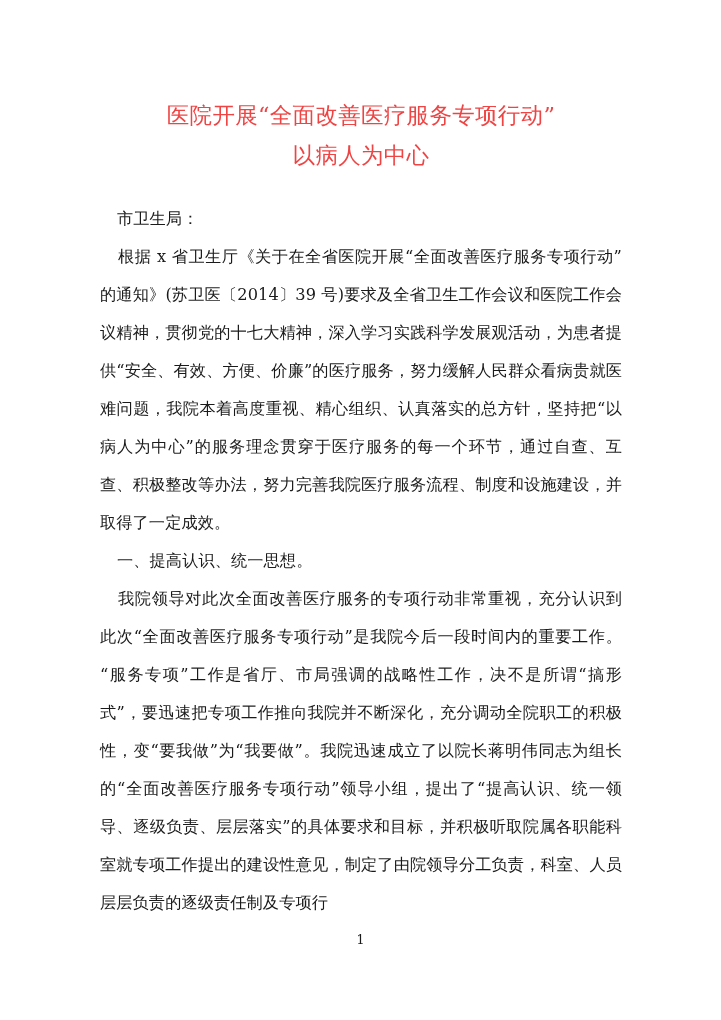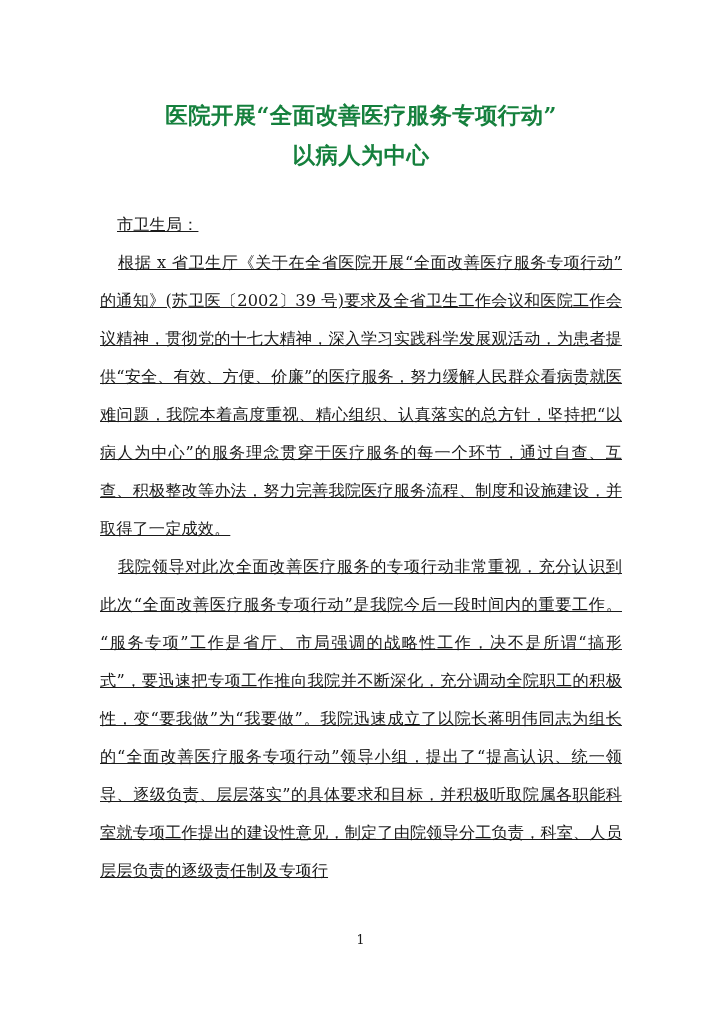--- a/index.html
+++ b/index.html
@@ -29,35 +29,34 @@
   
   .doc-title {
     position: absolute;
     left: 100px;
     top: 80px;
     width: 522px;
     text-align: center;
     font-size: 22.5px;
     line-height: 40px;
     letter-spacing: 0.3px;
-    font-weight: 700;
-    color: #15803d;
+    font-weight: 400;
+    color: #ef4444;
   }
   .doc-title .title-line {
     display: block;
     white-space: nowrap;
   }
 
   
   .doc-body {
     position: absolute;
     left: 100px;
-    top: 206px;
+    top: 200px;
     width: 522px;
-    text-decoration: underline;
   }
 
   .para {
     margin: 0;
     font-size: 16.2px;
     line-height: 38px;
     text-align: justify;
     text-justify: inter-character;
     text-align-last: left;
     letter-spacing: 0.1px;
@@ -89,19 +88,20 @@
 
 <div class="page">
 
   <h1 class="doc-title">
     <span class="title-line">医院开展“全面改善医疗服务专项行动”</span>
     <span class="title-line">以病人为中心</span>
   </h1>
 
   <div class="doc-body">
     <p class="para indent">市卫生局：</p>
-    <p class="para indent-full">根据 x 省卫生厅《关于在全省医院开展“全面改善医疗服务专项行动”的通知》(苏卫医〔2002〕39 号)要求及全省卫生工作会议和医院工作会议精神，贯彻党的十七大精神，深入学习实践科学发展观活动，为患者提供“安全、有效、方便、价廉”的医疗服务，努力缓解人民群众看病贵就医难问题，我院本着高度重视、精心组织、认真落实的总方针，坚持把“以病人为中心”的服务理念贯穿于医疗服务的每一个环节，通过自查、互查、积极整改等办法，努力完善我院医疗服务流程、制度和设施建设，并取得了一定成效。</p>
+    <p class="para indent-full">根据 x 省卫生厅《关于在全省医院开展“全面改善医疗服务专项行动”的通知》(苏卫医〔2014〕39 号)要求及全省卫生工作会议和医院工作会议精神，贯彻党的十七大精神，深入学习实践科学发展观活动，为患者提供“安全、有效、方便、价廉”的医疗服务，努力缓解人民群众看病贵就医难问题，我院本着高度重视、精心组织、认真落实的总方针，坚持把“以病人为中心”的服务理念贯穿于医疗服务的每一个环节，通过自查、互查、积极整改等办法，努力完善我院医疗服务流程、制度和设施建设，并取得了一定成效。</p>
+    <p class="para indent">一、提高认识、统一思想。</p>
     <p class="para indent-full">我院领导对此次全面改善医疗服务的专项行动非常重视，充分认识到此次“全面改善医疗服务专项行动”是我院今后一段时间内的重要工作。“服务专项”工作是省厅、市局强调的战略性工作，决不是所谓“搞形式”，要迅速把专项工作推向我院并不断深化，充分调动全院职工的积极性，变“要我做”为“我要做”。我院迅速成立了以院长蒋明伟同志为组长的“全面改善医疗服务专项行动”领导小组，提出了“提高认识、统一领导、逐级负责、层层落实”的具体要求和目标，并积极听取院属各职能科室就专项工作提出的建设性意见，制定了由院领导分工负责，科室、人员层层负责的逐级责任制及专项行</p>
   </div>
 
   <div class="page-number">1</div>
 
 </div>
 
 </body></html>

